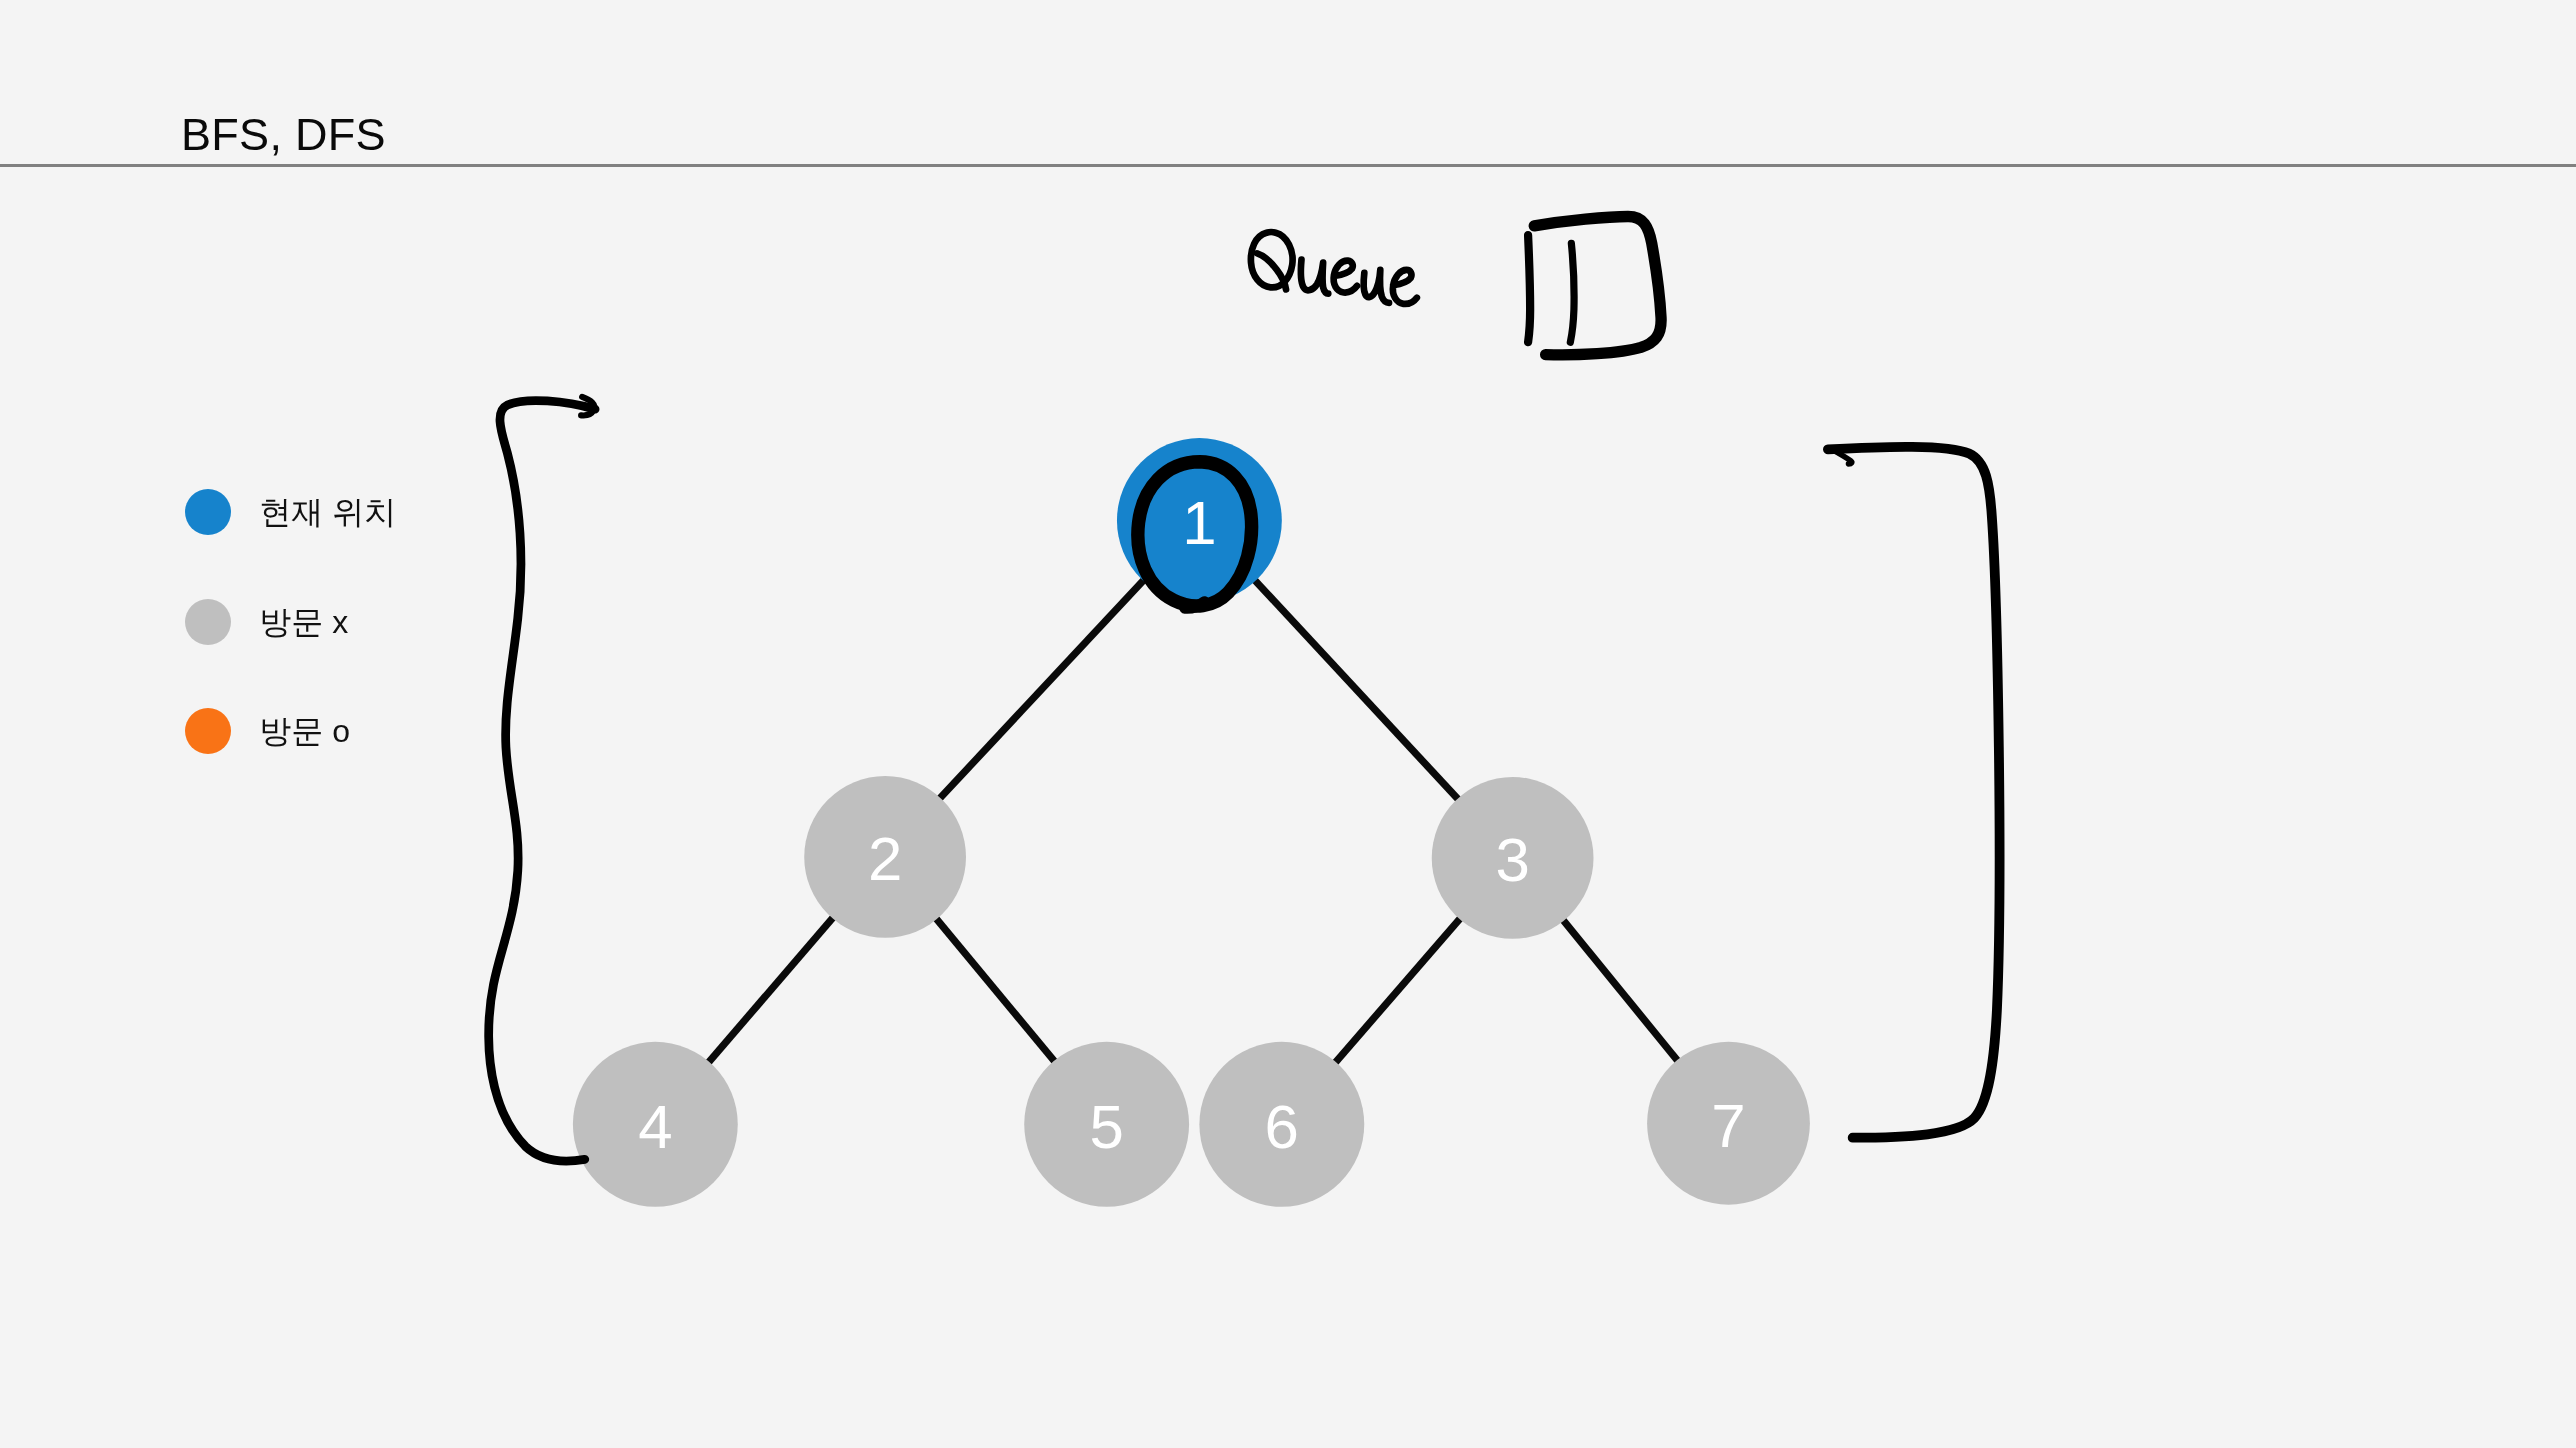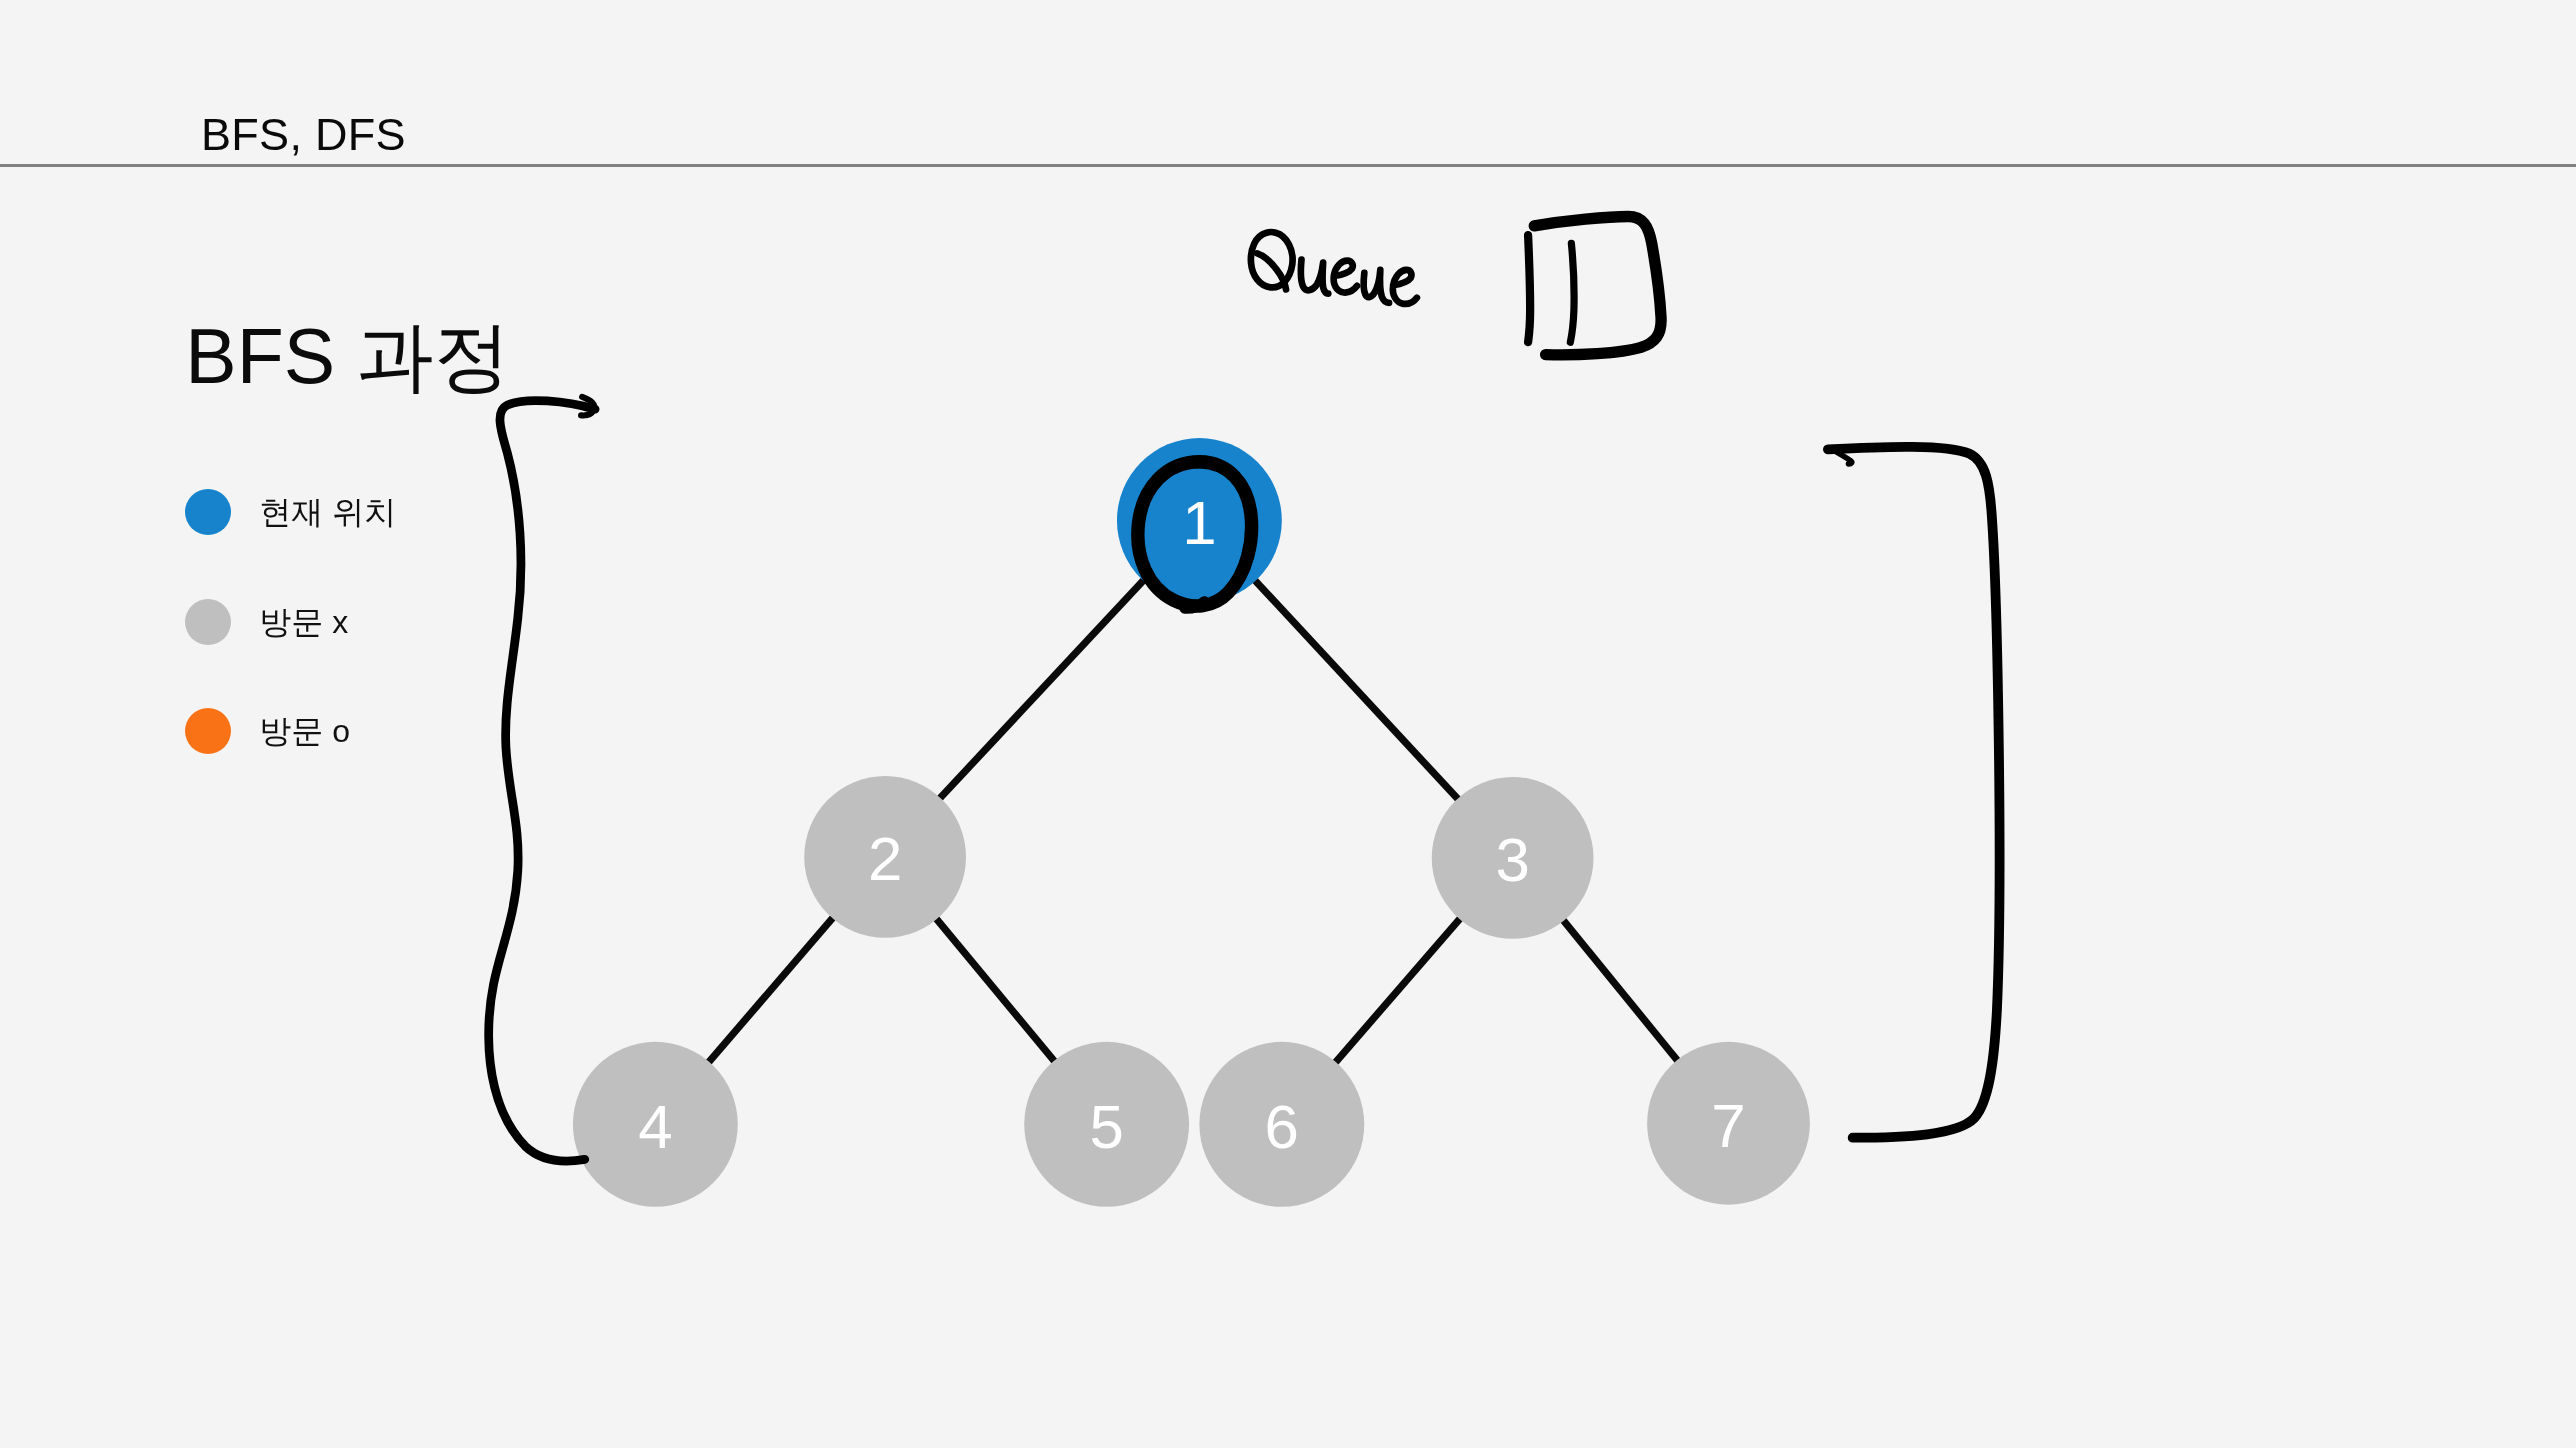--- a/index.html
+++ b/index.html
@@ -25,21 +25,20 @@
   }
   #header-title {
     position: absolute;
     left: 181px;
     top: 112px;
     font-size: 45px;
     line-height: 1;
     color: #0a0a0a;
     letter-spacing: 0.3px;
     white-space: nowrap;
-    margin-left: 20px;
   }
   #header-divider {
     position: absolute;
     left: 0;
     top: 164px;
     width: 2576px;
     height: 2.6px;
     background: #808080;
   }
 
@@ -109,21 +108,20 @@
 </style>
 </head>
 <body>
 
 <div id="header-bar">
   <div id="header-title">BFS, DFS</div>
   <div id="header-divider"></div>
 </div>
 
 <div id="legend-panel">
-  <div id="legend-title">BFS 과정</div>
 
   <div class="legend-row" style="top:177px;justify-content:space-between;">
     <span class="legend-swatch" style="background:#1683cc;"></span>
     <span class="legend-label">현재 위치</span>
   </div>
 
   <div class="legend-row" style="top:287px;text-align:right;">
     <span class="legend-swatch" style="background:#bfbfbf;"></span>
     <span class="legend-label">방문 x</span>
   </div>

